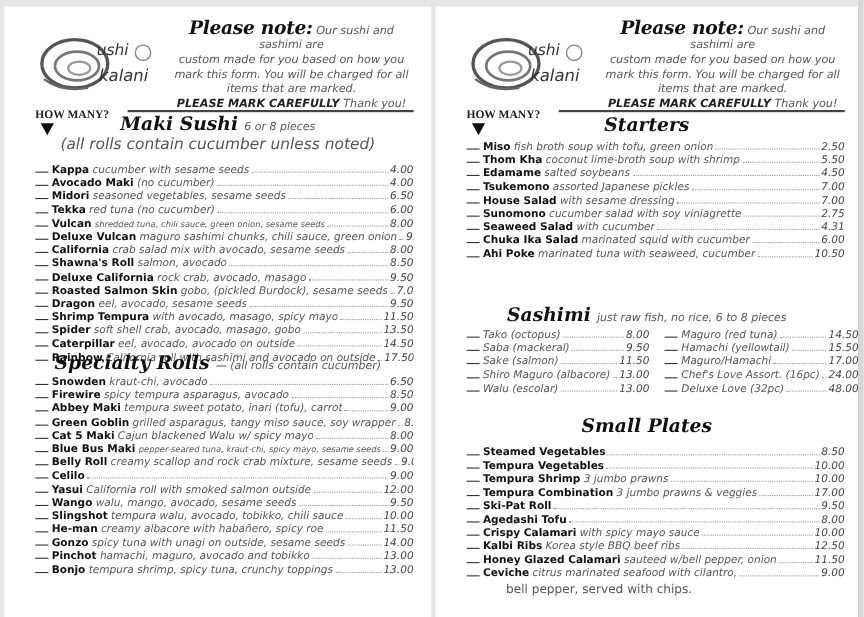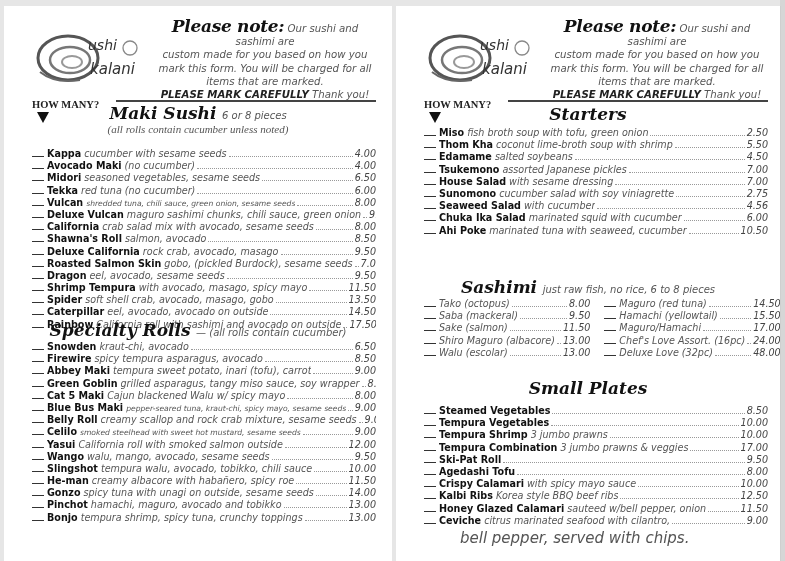--- a/index.html
+++ b/index.html
@@ -41,37 +41,37 @@
   .hrule {
     position:absolute; left:112px; top:94px; width:260px; height:2px; background:#444;
   }
   .section-title {
     position:absolute; text-align:center; width:100%; left:0;
     font-family:"DejaVu Serif", serif; font-style:italic; font-weight:bold; color:#111;
   }
   .section-title .big { font-size:17px; }
   .section-title .small { font-family:"DejaVu Sans", sans-serif; font-weight:normal; font-size:10px; color:#333; }
   .section-title .small i { color:#555; }
-  .subnote { position:absolute; width:100%; left:0; text-align:center; font-size:11px; font-style:italic; color:#555;font-family:Liberation Serif, serif; }
+  .subnote { position:absolute; width:100%; left:0; text-align:center; font-size:14px; font-style:italic; color:#555; }
 
   .list { position:absolute; left:28px; width:344px; }
   .row {
     display:flex; align-items:baseline; height:12.2px; font-size:9.6px; line-height:12.2px; white-space:nowrap; overflow:hidden;
   }
   .blank { display:inline-block; width:12px; border-bottom:1px solid #333; margin-right:3px; height:8px; flex:none; }
   .name { font-weight:bold; color:#111; flex:none; }
   .desc { font-style:italic; color:#555; margin-left:3px; flex:none; overflow:hidden; }
   .desc.tiny { font-size:7.6px; }
   .dots { flex:1; border-bottom:1px dotted #999; margin:0 2px; height:8px; min-width:4px; }
   .price { font-style:italic; color:#444; flex:none; }
 
   .sash { position:absolute; left:28px; width:344px; display:grid; grid-template-columns:1fr 1fr; column-gap:14px; }
   .sash .row { font-style:italic; color:#555; }
   .sash .nm { flex:none; }
-  .cont { font-size:15px; font-style:italic; color:#555; position:absolute; }
+  .cont { font-size:11px; color:#555; position:absolute; }
 </style>
 </head>
 <body>
 
 <div class="right-gutter"></div>
 
 <div class="page left">
   <div class="logo">
     <svg viewBox="0 0 120 66">
       <ellipse cx="38" cy="36" rx="30" ry="22" fill="none" stroke="#555" stroke-width="3"></ellipse>
@@ -260,21 +260,20 @@
       <div class="row">
         <span class="blank"></span>
         <span class="name">Belly Roll</span>
         <span class="desc">creamy scallop and rock crab mixture, sesame seeds</span>
         <span class="dots"></span>
         <span class="price">9.00</span>
       </div>
       <div class="row">
         <span class="blank"></span>
         <span class="name">Celilo</span>
-        <span class="desc tiny">smoked steelhead with sweet hot mustard, sesame seeds</span>
         <span class="dots"></span>
         <span class="price">9.00</span>
       </div>
       <div class="row">
         <span class="blank"></span>
         <span class="name">Yasui</span>
         <span class="desc">California roll with smoked salmon outside</span>
         <span class="dots"></span>
         <span class="price">12.00</span>
       </div>
@@ -393,21 +392,21 @@
         <span class="name">Sunomono</span>
         <span class="desc">cucumber salad with soy viniagrette</span>
         <span class="dots"></span>
         <span class="price">2.75</span>
       </div>
       <div class="row">
         <span class="blank"></span>
         <span class="name">Seaweed Salad</span>
         <span class="desc">with cucumber</span>
         <span class="dots"></span>
-        <span class="price">4.56</span>
+        <span class="price">4.31</span>
       </div>
       <div class="row">
         <span class="blank"></span>
         <span class="name">Chuka Ika Salad</span>
         <span class="desc">marinated squid with cucumber</span>
         <span class="dots"></span>
         <span class="price">6.00</span>
       </div>
       <div class="row">
         <span class="blank"></span>

